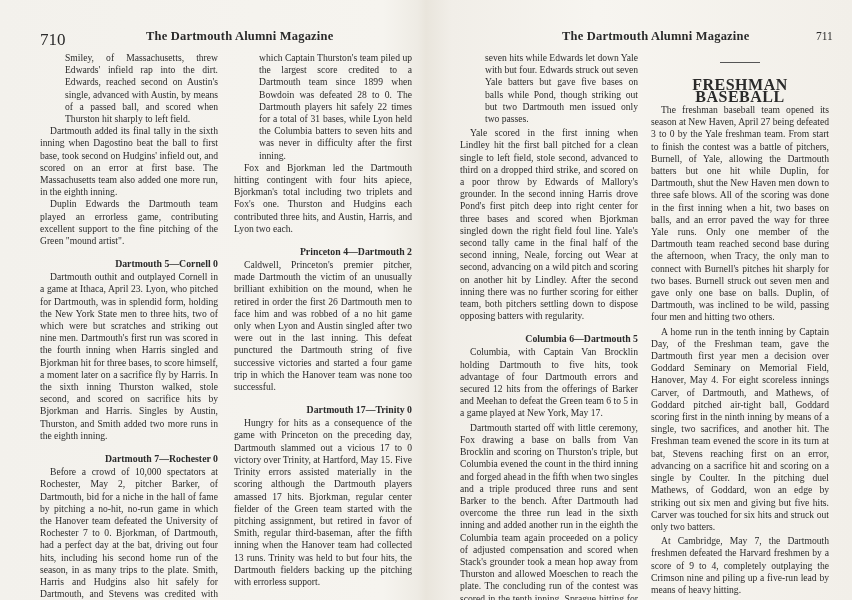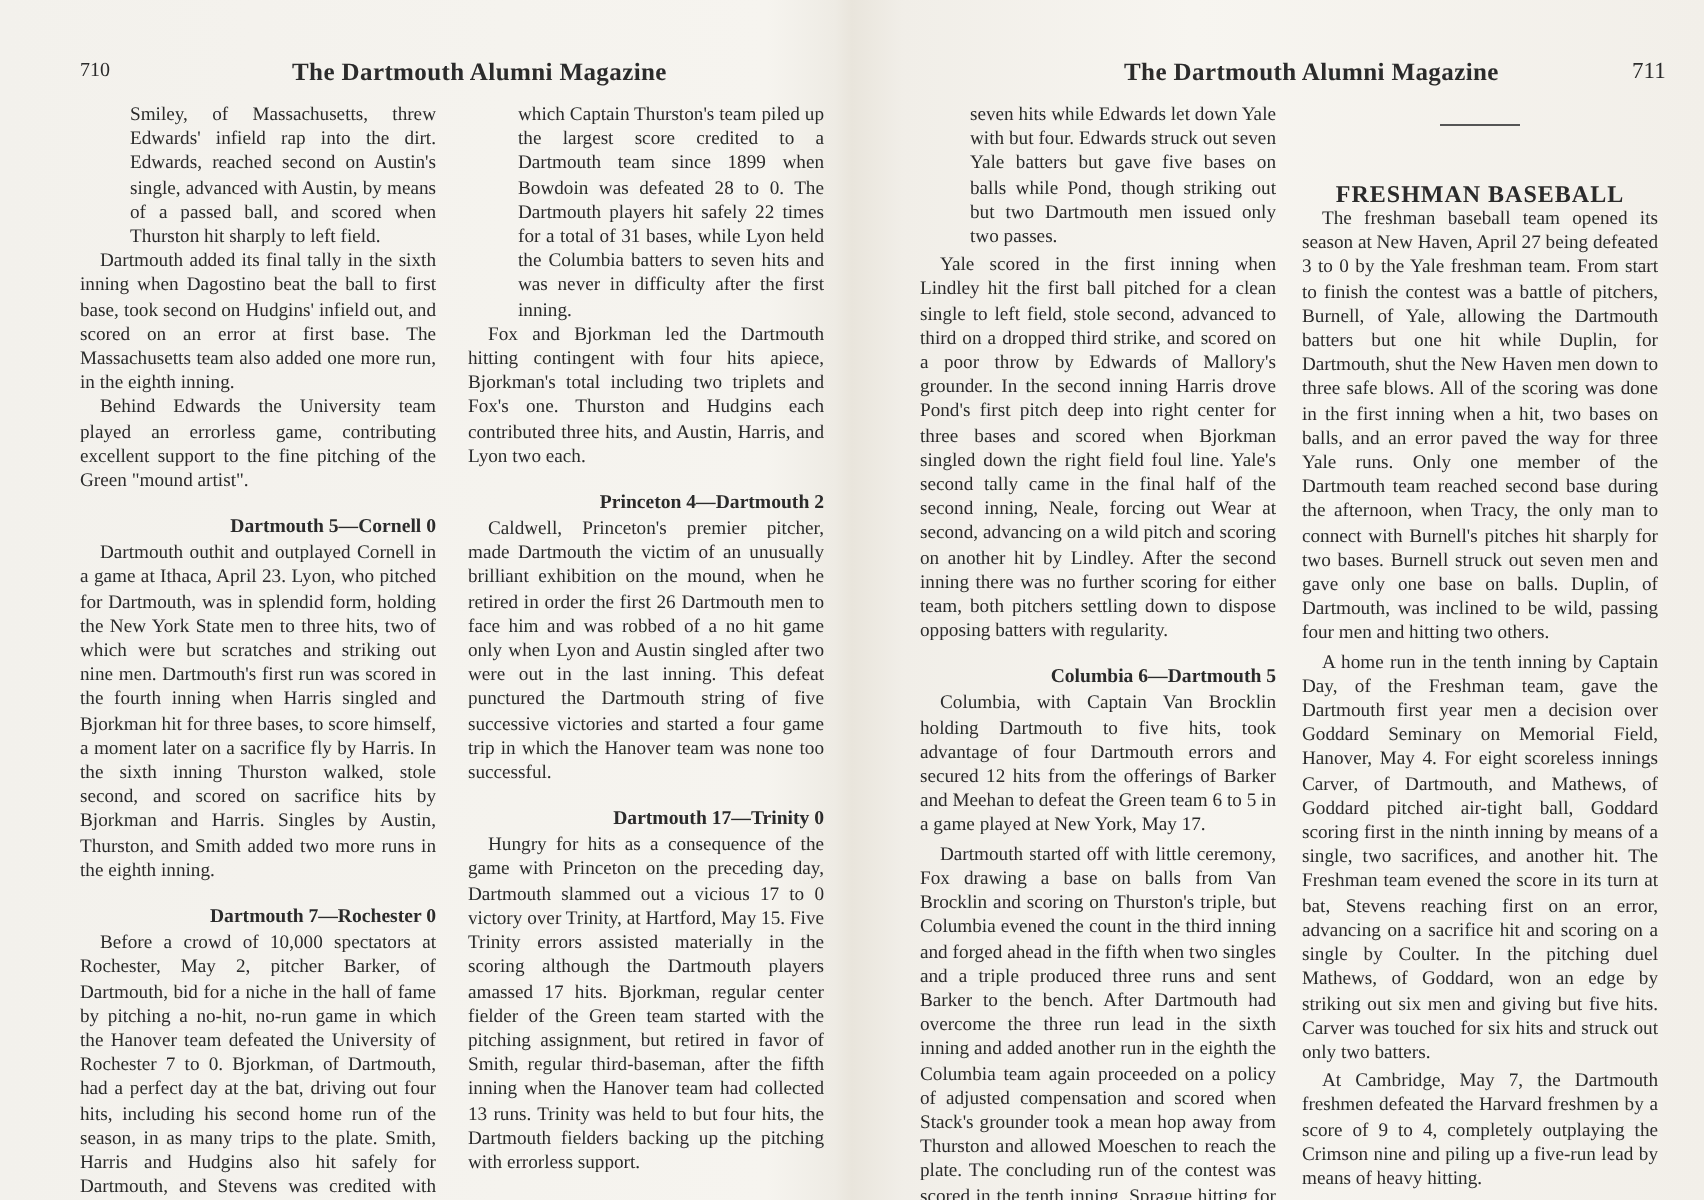--- a/index.html
+++ b/index.html
@@ -18,21 +18,21 @@
       font-family: "Liberation Serif", "DejaVu Serif", serif;
       color: #2b2b2b;
     }
     .page {
       position: absolute;
       top: 0;
       height: 600px;
     }
     .page-left { left: 0; width: 426px; }
     .page-right { left: 426px; width: 426px; }
-    .page-left .page-number { position: absolute; left: 40px; top: 30px; font-size: 10px; }
+    .page-left .page-number { position: absolute; left: 40px; top: 30px; font-size: 17px; }
     .page-left .mag-title { position: absolute; left: 146px; top: 29px; font-size: 12.5px; font-weight: bold; letter-spacing: 0.2px; white-space: nowrap; }
     .page-right .mag-title { position: absolute; left: 136px; top: 29px; font-size: 12.5px; font-weight: bold; letter-spacing: 0.2px; white-space: nowrap; }
     .page-right .page-number { position: absolute; left: 390px; top: 30px; font-size: 11.5px; font-family: Liberation Serif, serif; }
 
     .col {
       position: absolute;
       top: 52px;
       width: 178px;
       font-size: 9.6px;
       line-height: 12.2px;
@@ -46,22 +46,22 @@
     .col p.cont { text-indent: 0; margin-left: 25px; }
     .col p.gap { margin-top: 2px; }
     .col h3 {
       margin: 11px 0 1px 0;
       font-size: 9.8px;
       line-height: 12px;
       font-weight: bold;
       text-align: right;
     }
     .col h2 {
-      margin: 28px 0 1px 0;
-      font-size: 12px;
+      margin: 16px 0 1px 0;
+      font-size: 16px;
       line-height: 12px;
       font-weight: bold;
       text-align: center;
       letter-spacing: 0.5px;
     }
     .rule {
       width: 40px;
       height: 1px;
       background: #555;
       margin: 10px auto 0 auto;
@@ -76,21 +76,21 @@
 
 <div class="spread">
 
   <div class="page page-left">
     <span class="page-number">710</span>
     <span class="mag-title">The Dartmouth Alumni Magazine</span>
 
     <div class="col col-1">
       <p class="cont">Smiley, of Massachusetts, threw Edwards' infield rap into the dirt. Edwards, reached second on Austin's single, advanced with Austin, by means of a passed ball, and scored when Thurston hit sharply to left field.</p>
       <p>Dartmouth added its final tally in the sixth inning when Dagostino beat the ball to first base, took second on Hudgins' infield out, and scored on an error at first base. The Massachusetts team also added one more run, in the eighth inning.</p>
-      <p>Behind Edwards the University team played an errorless game, contributing excellent support to the fine pitching of the Green "mound artist".</p>
+      <p>Duplin Edwards the Dartmouth team played an errorless game, contributing excellent support to the fine pitching of the Green "mound artist".</p>
       <h3>Dartmouth 5—Cornell 0</h3>
       <p>Dartmouth outhit and outplayed Cornell in a game at Ithaca, April 23. Lyon, who pitched for Dartmouth, was in splendid form, holding the New York State men to three hits, two of which were but scratches and striking out nine men. Dartmouth's first run was scored in the fourth inning when Harris singled and Bjorkman hit for three bases, to score himself, a moment later on a sacrifice fly by Harris. In the sixth inning Thurston walked, stole second, and scored on sacrifice hits by Bjorkman and Harris. Singles by Austin, Thurston, and Smith added two more runs in the eighth inning.</p>
       <h3>Dartmouth 7—Rochester 0</h3>
       <p>Before a crowd of 10,000 spectators at Rochester, May 2, pitcher Barker, of Dartmouth, bid for a niche in the hall of fame by pitching a no-hit, no-run game in which the Hanover team defeated the University of Rochester 7 to 0. Bjorkman, of Dartmouth, had a perfect day at the bat, driving out four hits, including his second home run of the season, in as many trips to the plate. Smith, Harris and Hudgins also hit safely for Dartmouth, and Stevens was credited with two safe blows. The game was a cleanly played one without an error registered against either team.</p>
 
     </div>
 
     <div class="col col-2">
       <p class="cont">which Captain Thurston's team piled up the largest score credited to a Dartmouth team since 1899 when Bowdoin was defeated 28 to 0. The Dartmouth players hit safely 22 times for a total of 31 bases, while Lyon held the Columbia batters to seven hits and was never in difficulty after the first inning.</p>
       <p>Fox and Bjorkman led the Dartmouth hitting contingent with four hits apiece, Bjorkman's total including two triplets and Fox's one. Thurston and Hudgins each contributed three hits, and Austin, Harris, and Lyon two each.</p>

